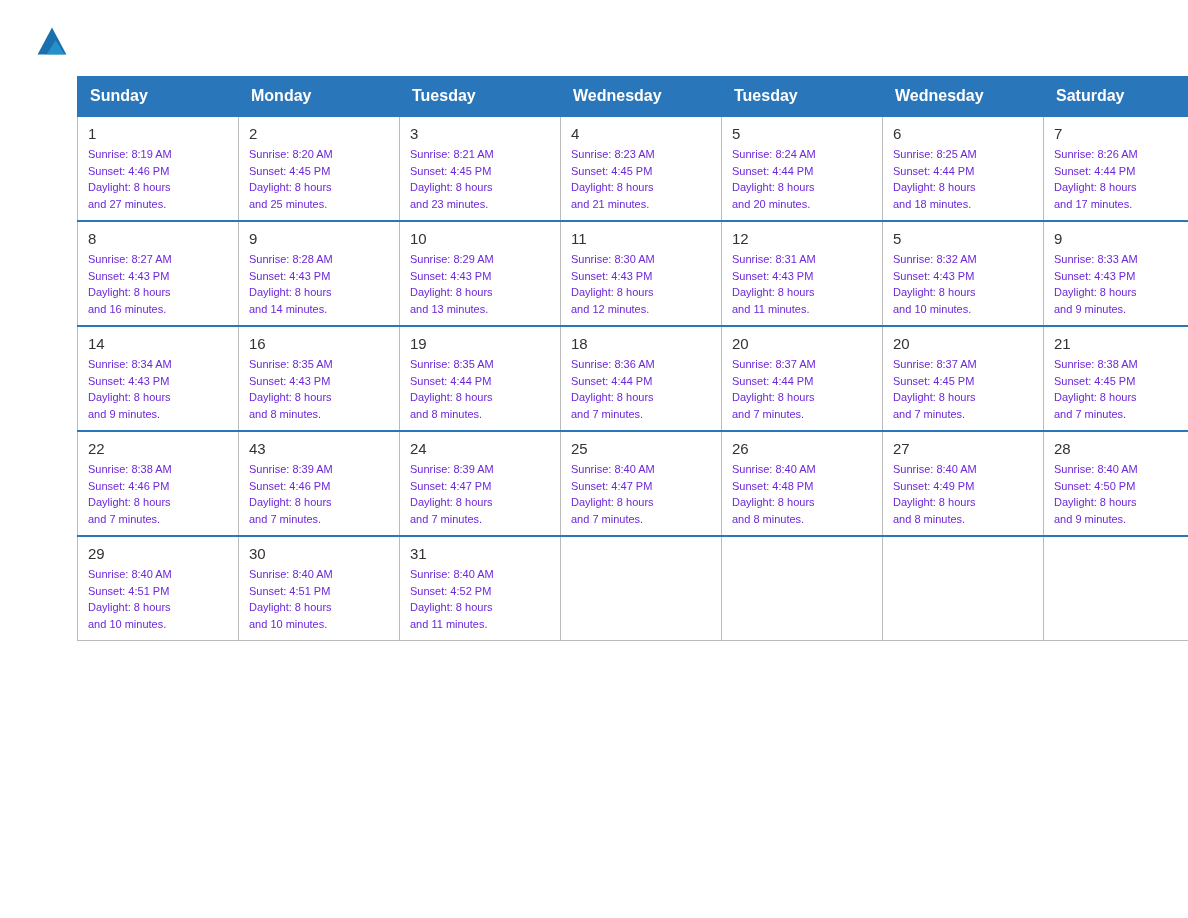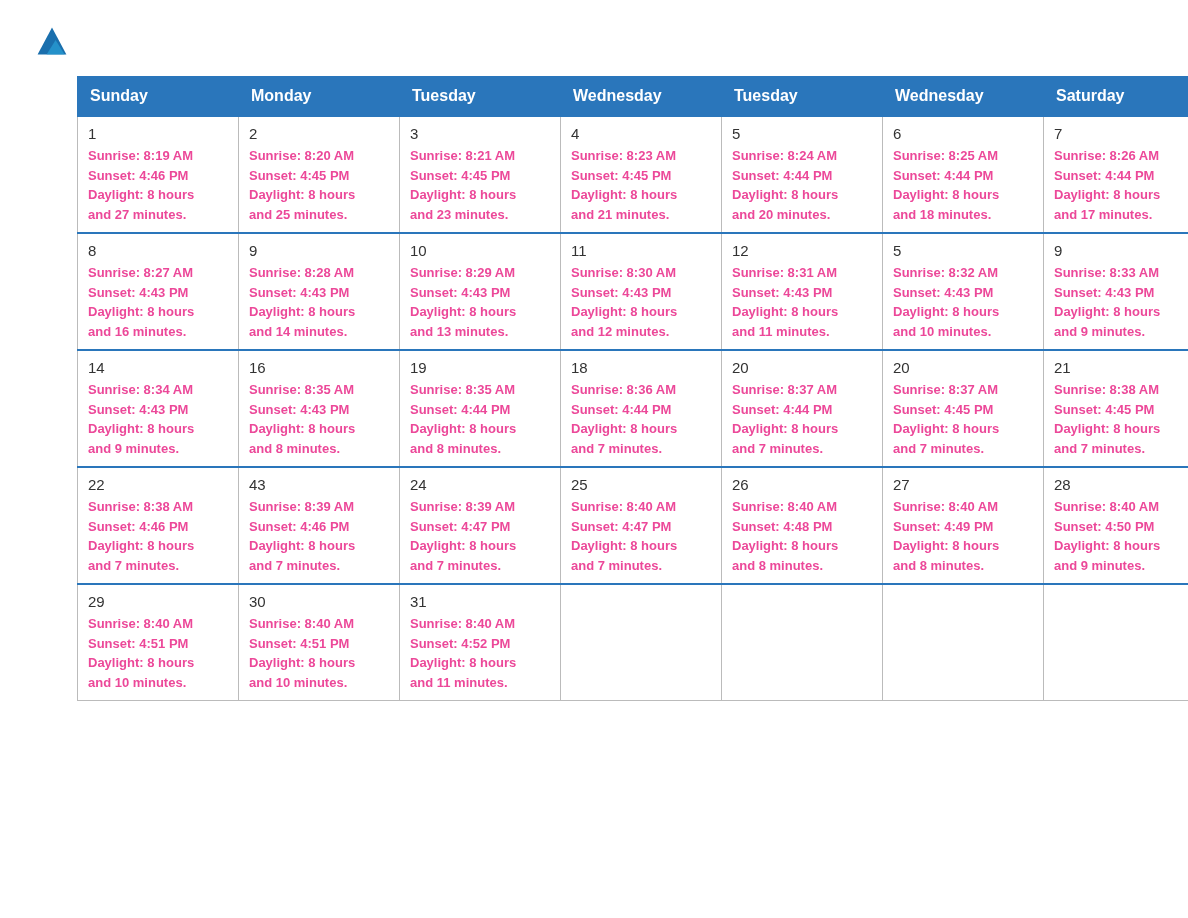--- a/index.html
+++ b/index.html
@@ -82,24 +82,23 @@
     .calendar tbody tr {
       border-top: 2px solid #2a76bb;
     }
     .day-num {
       font-size: 15px;
       font-weight: normal;
       display: block;
       margin-bottom: 4px;
     }
     .day-info {
-      font-size: 13px;
+      font-size: 11px;
       line-height: 1.5;
-      color: #ec4899;
-      font-weight: bold;
+      color: #6d28d9;
     }
     .empty-cell {
       background: #fff;
     }
   </style>
 </head>
 <body>
 
 <div class="header">
   <div class="logo">

